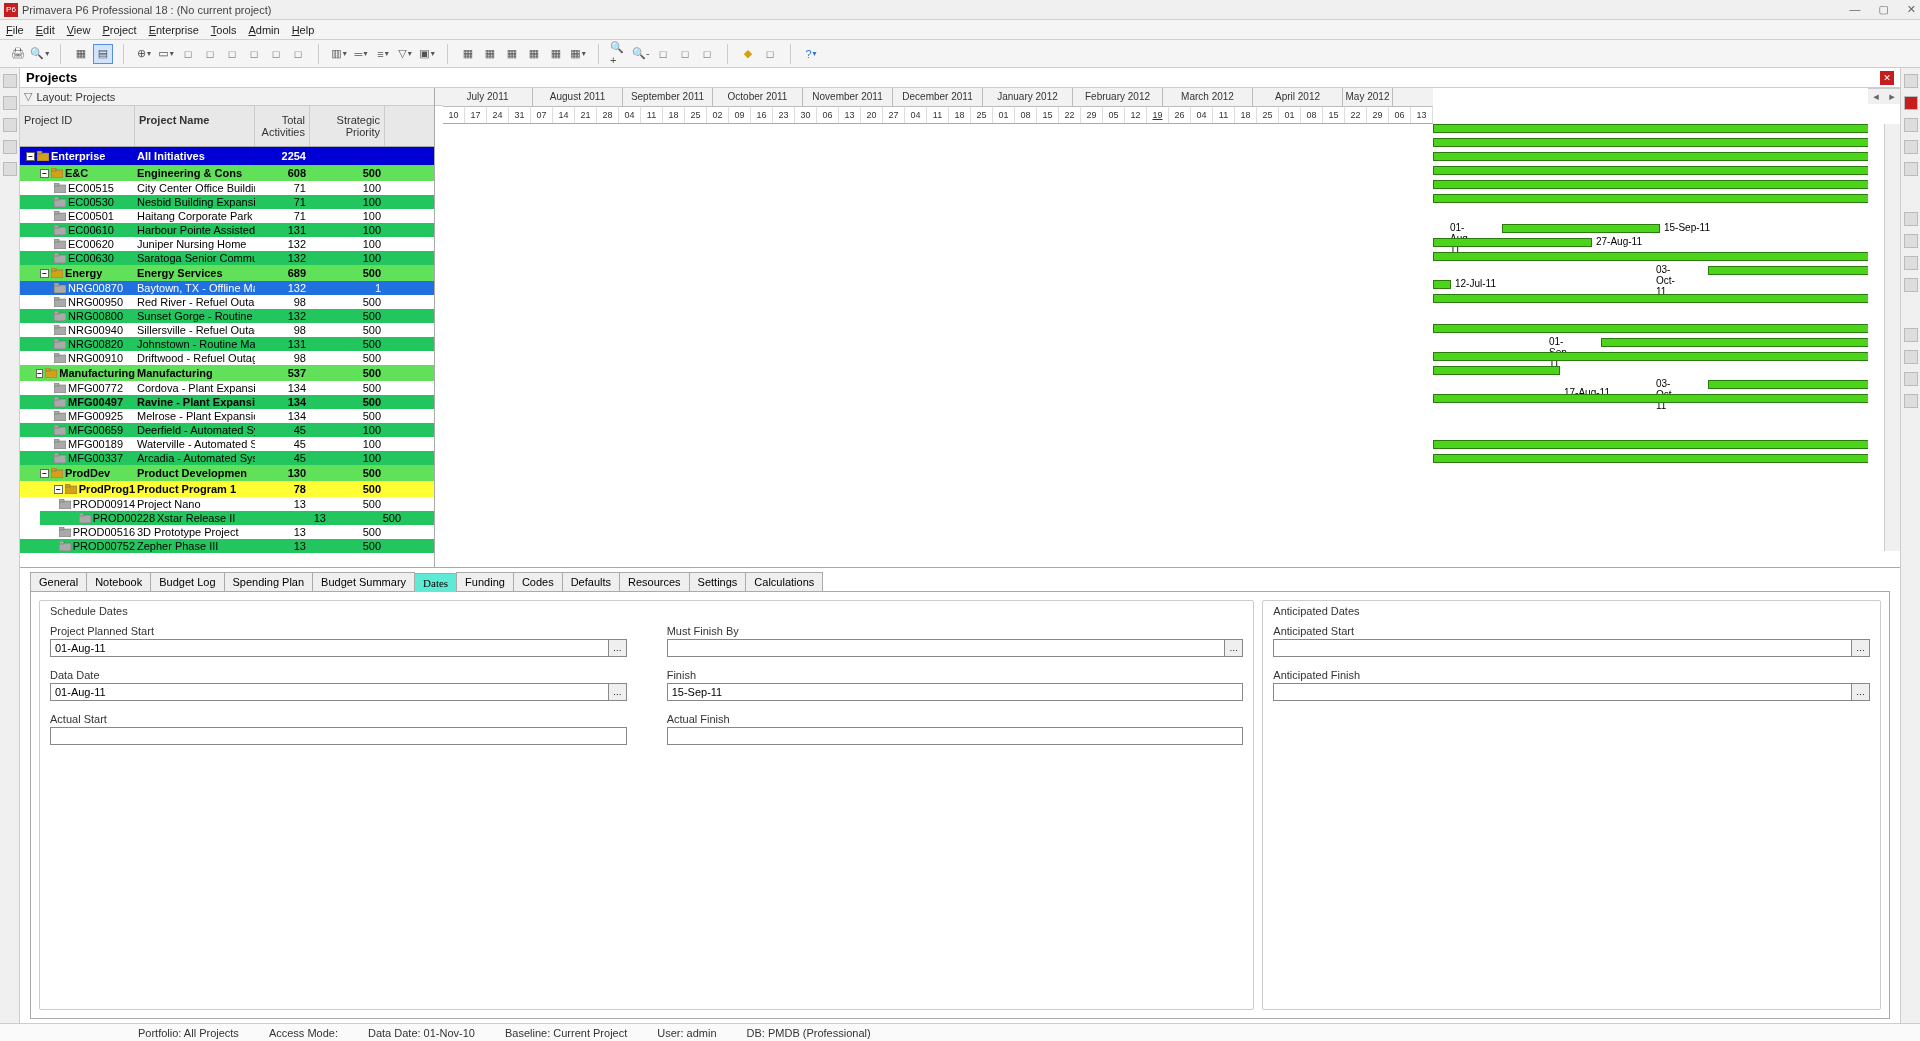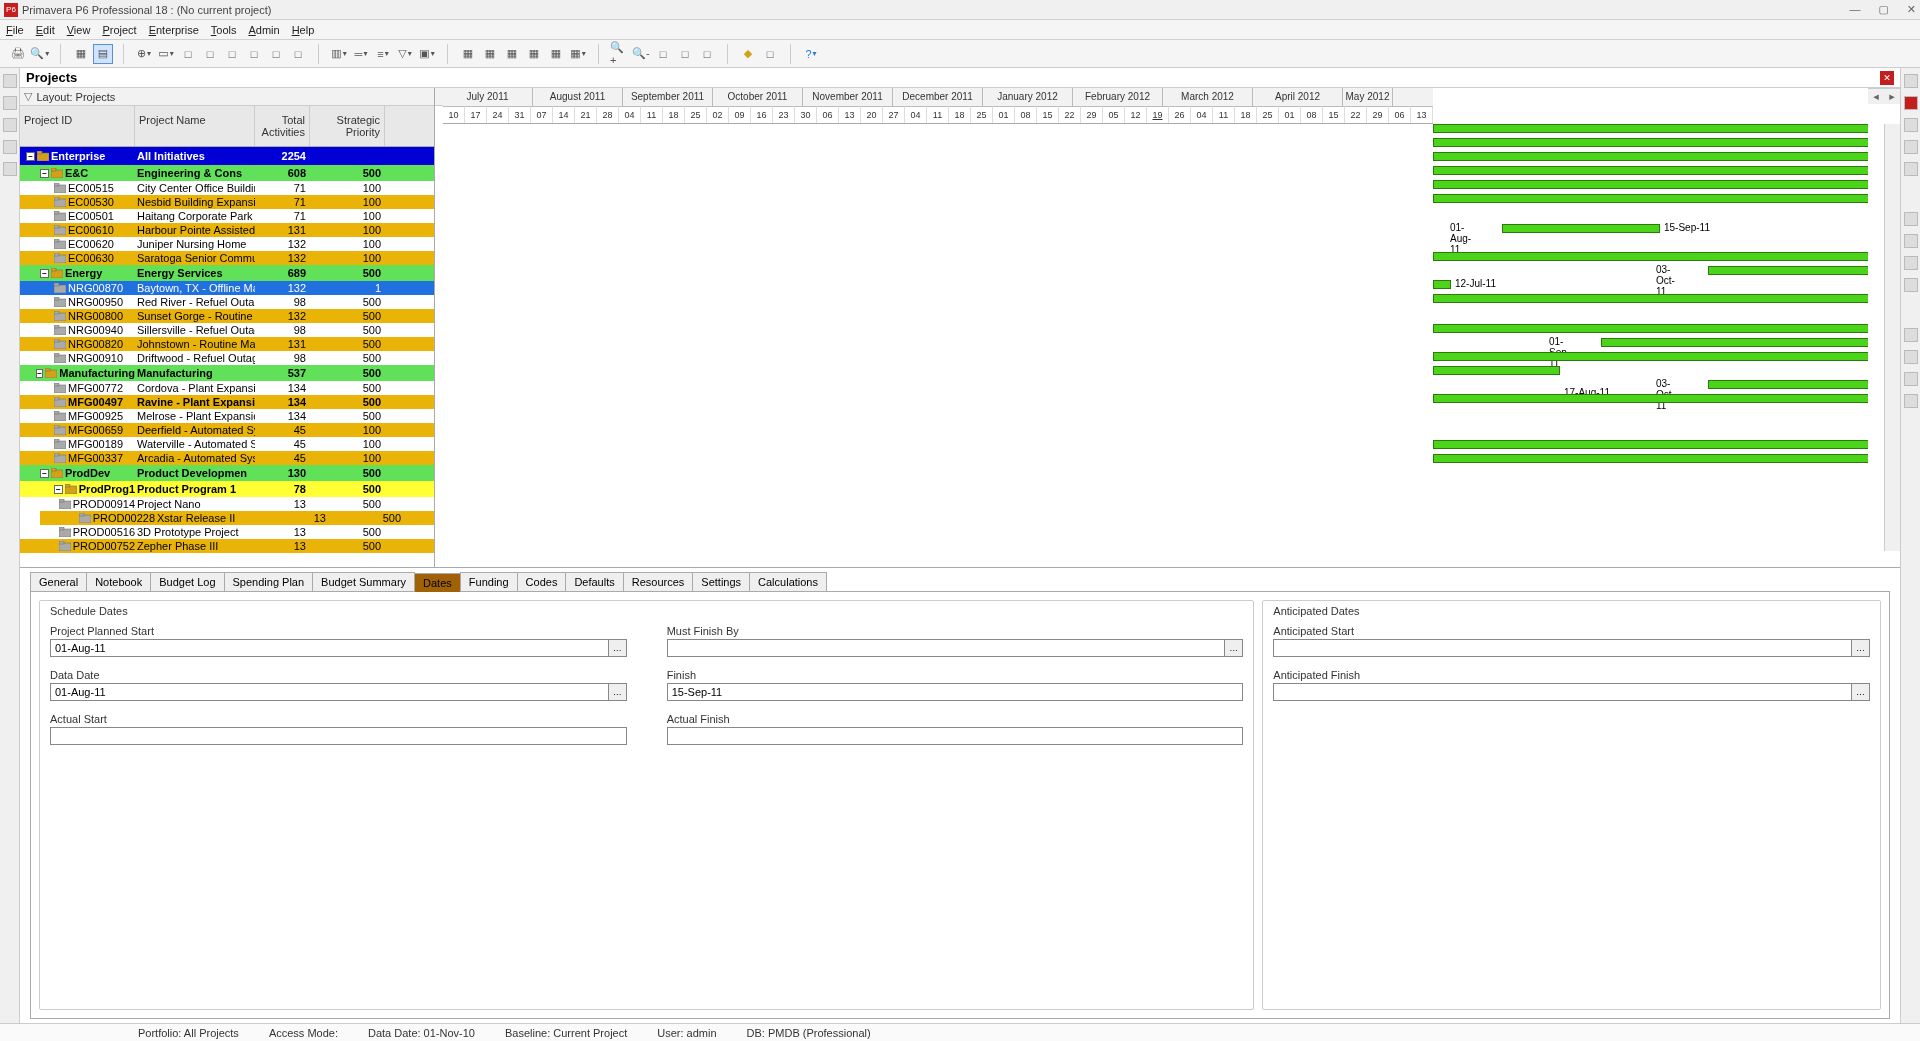--- a/index.html
+++ b/index.html
@@ -31,39 +31,39 @@
 .section-header .close-btn { margin-left:auto; width:14px; height:14px; background:#c41e1e; color:#fff; display:flex; align-items:center; justify-content:center; font-size:9px; }
 
 .upper-pane { display:flex; border-bottom:1px solid #aaa; height:480px; }
 
 .grid-side { width:415px; display:flex; flex-direction:column; border-right:1px solid #aaa; }
 .layout-bar { height:18px; background:#f2f2f2; border-bottom:1px solid #ccc; display:flex; align-items:center; padding:0 4px; font-size:11px; color:#333; }
 .layout-bar .tri { margin-right:4px; color:#666; }
 .grid-header { display:flex; background:#e8e8e8; border-bottom:1px solid #aaa; }
 .grid-header div { border-right:1px solid #ccc; padding:8px 4px; font-size:11px; color:#333; }
 .col-id { width:115px; }
-.col-name { width:120px; }
+.col-name { width:120px;font-weight:bold; }
 .col-act { width:55px; text-align:right; }
 .col-pri { width:75px; text-align:right; }
 .grid-body { flex:1; overflow:auto; }
 .row { display:flex; align-items:center; height:15px; font-size:11px; }
 .row > div { overflow:hidden; white-space:nowrap; text-overflow:clip; }
 .row .c-id { width:115px; display:flex; align-items:center; }
 .row .c-name { width:120px; padding-left:2px; }
 .row .c-act { width:55px; text-align:right; padding-right:4px; }
 .row .c-pri { width:75px; text-align:right; padding-right:4px; }
 .indent { display:inline-block; }
 .exp { width:9px; height:9px; border:1px solid #666; display:inline-flex; align-items:center; justify-content:center; font-size:8px; background:#fff; margin-right:2px; line-height:7px; color:#000; }
 .folder-icon { width:12px; height:10px; display:inline-block; margin-right:2px; vertical-align:middle; }
 
 .lvl-enterprise { background:#0000d6; color:#fff; font-weight:bold; font-size:12px; height:18px; }
 .lvl-enterprise .c-act { color:#fff; }
 .lvl-eps1 { background:#61e05a; font-weight:bold; height:16px; }
 .lvl-eps-yellow { background:#ffff33; font-weight:bold; height:16px; }
-.lvl-project { background:#eab308; height:14px; }
+.lvl-project { background:#22c55e; height:14px; }
 .lvl-project:nth-child(odd) { background:#fff; }
 .row.selected { background:#2070e0 !important; color:#fff; }
 .grid-body-inner { position:relative; }
 
 .gantt-side { flex:1; display:flex; flex-direction:row; position:relative; min-width:0; }
 .gantt-header { height:36px; display:flex; flex-direction:column; border-bottom:1px solid #aaa; }
 .gantt-header-months { flex:1; display:flex; background:#f2f2f2; }
 .gh-month { border-right:1px solid #bbb; font-size:10px; display:flex; align-items:center; justify-content:center; color:#333; }
 .gantt-header-days { flex:1; display:flex; background:#fff; }
 .gh-day { border-right:1px solid #ddd; border-top:1px solid #bbb; font-size:9px; display:flex; align-items:center; justify-content:center; color:#333; }
@@ -73,21 +73,21 @@
 .gantt-label { position:absolute; font-size:10px; color:#000; top:0; }
 .gantt-milestone { position:absolute; width:0; height:0; border-left:5px solid transparent; border-right:5px solid transparent; border-bottom:8px solid #000; top:2px; transform:rotate(180deg); }
 .gantt-scroll { height:16px; background:#f0f0f0; border-top:1px solid #ccc; display:flex; align-items:center; }
 .gantt-scroll .arrow { width:16px; text-align:center; color:#666; }
 .gantt-scroll .track { flex:1; height:12px; background:#e0e0e0; }
 .gantt-vscroll { position:absolute; right:0; width:16px; top:36px; bottom:16px; background:#f0f0f0; border-left:1px solid #ccc; }
 
 .detail-pane { flex:1; display:flex; flex-direction:column; padding:4px 10px; }
 .detail-tabs { display:flex; border-bottom:1px solid #aaa; }
 .detail-tab { padding:3px 8px; border:1px solid #aaa; border-bottom:none; background:#efefef; margin-right:-1px; font-size:11px; cursor:default; }
-.detail-tab.active { background:#a16207; position:relative; top:1px; }
+.detail-tab.active { background:#5eead4; position:relative; top:1px;font-family:Liberation Serif, serif; }
 .detail-body { flex:1; border:1px solid #aaa; border-top:none; display:flex; padding:4px; }
 .fieldset { border:1px solid #ccc; border-radius:2px; margin:4px; padding:6px 10px 10px 10px; flex:1; }
 .fieldset .legend { font-size:11px; color:#333; margin-bottom:8px; margin-top:-2px; }
 .field-grid { display:grid; grid-template-columns:1fr 1fr; gap:12px 40px; }
 .field { display:flex; flex-direction:column; gap:2px; }
 .field label { font-size:11px; color:#333; }
 .field .input-wrap { display:flex; border:1px solid #888; height:18px; background:#fff; }
 .field .input-wrap input { border:none; flex:1; padding:0 4px; font-size:11px; outline:none; }
 .field .input-wrap .picker { width:18px; border-left:1px solid #888; background:#efefef; display:flex; align-items:center; justify-content:center; font-size:9px; }
 
@@ -666,20 +666,24 @@
             </div>
             <div class="gantt-row" style="top: 118px; height: 16px;">
               <div class="gantt-milestone" style="left: 625px;"></div>
               <span class="gantt-label" style="left: 637px;">24-Jan-12</span>
             </div>
             <div class="gantt-row" style="top: 134px; height: 14px;">
               <div class="gantt-bar" style="left: 69px; width: 158px;"></div>
               <span class="gantt-label" style="right: 975px; left: 17px;">01-Aug-11</span>
               <span class="gantt-label" style="left: 231px;">15-Sep-11</span>
             </div>
+            <div class="gantt-row" style="top: 148px; height: 14px;">
+              <div class="gantt-bar" style="left: 0px; width: 159px;"></div>
+              <span class="gantt-label" style="left: 163px;">27-Aug-11</span>
+            </div>
             <div class="gantt-row" style="top: 162px; height: 14px;">
               <div class="gantt-bar" style="left: 0px; width: 990px;"></div>
             </div>
             <div class="gantt-row" style="top: 176px; height: 14px;">
               <div class="gantt-bar" style="left: 275px; width: 353px;"></div>
               <span class="gantt-label" style="right: 769px; left: 223px;">03-Oct-11</span>
               <span class="gantt-label" style="left: 632px;">24-Jan-12</span>
             </div>
             <div class="gantt-row" style="top: 190px; height: 14px;">
               <div class="gantt-bar" style="left: 0px; width: 18px;"></div>

